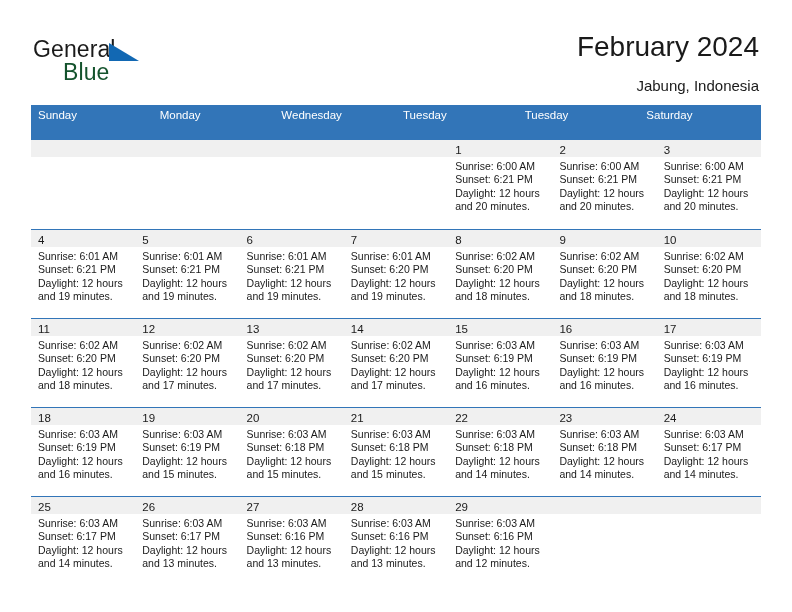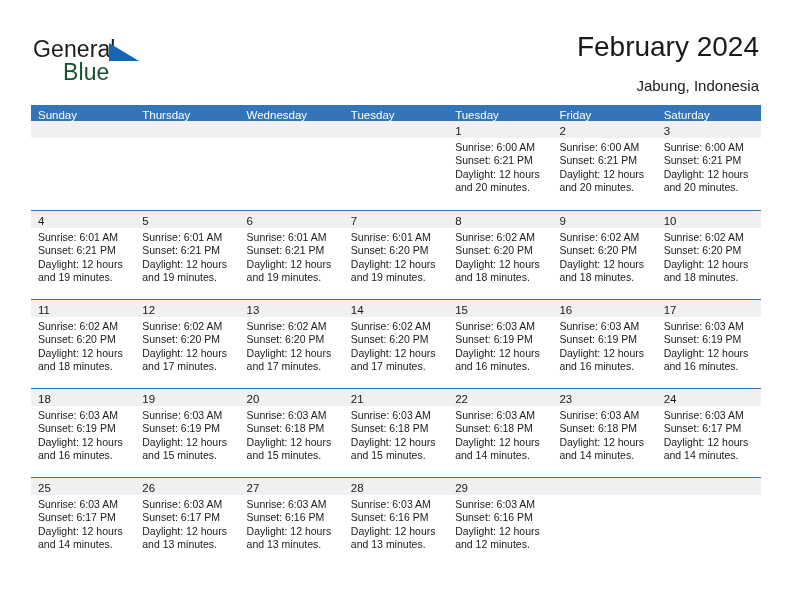--- a/index.html
+++ b/index.html
@@ -93,21 +93,21 @@
   .calendar {
     position: absolute;
     left: 31px;
     top: 105px;
     width: 730px;
   }
 
   .weekdays {
     display: flex;
     background: #3275b8;
-    height: 16px;
+    height: 35px;
   }
   .weekday {
     flex: 1 1 0;
     color: #ffffff;
     font-size: 11.5px;
     line-height: 21px;
     padding-left: 7px;
     box-sizing: border-box;
     white-space: nowrap;
   }
@@ -176,25 +176,24 @@
       <div class="cal-title">February 2024</div>
       <div class="cal-subtitle">Jabung, Indonesia</div>
     </div>
 
   </div>
 
   <div class="calendar">
 
     <div class="weekdays">
       <div class="weekday">Sunday</div>
-      <div class="weekday">Thursday</div>
+      <div class="weekday">Monday</div>
       <div class="weekday">Wednesday</div>
       <div class="weekday">Tuesday</div>
       <div class="weekday">Tuesday</div>
-      <div class="weekday">Friday</div>
       <div class="weekday">Saturday</div>
     </div>
 
     <div class="week first">
       <div class="day empty">
         <div class="day-num-band"><span class="day-num"></span></div>
         <div class="day-info">
           <div></div>
           <div></div>
           <div class="daylight"></div>

